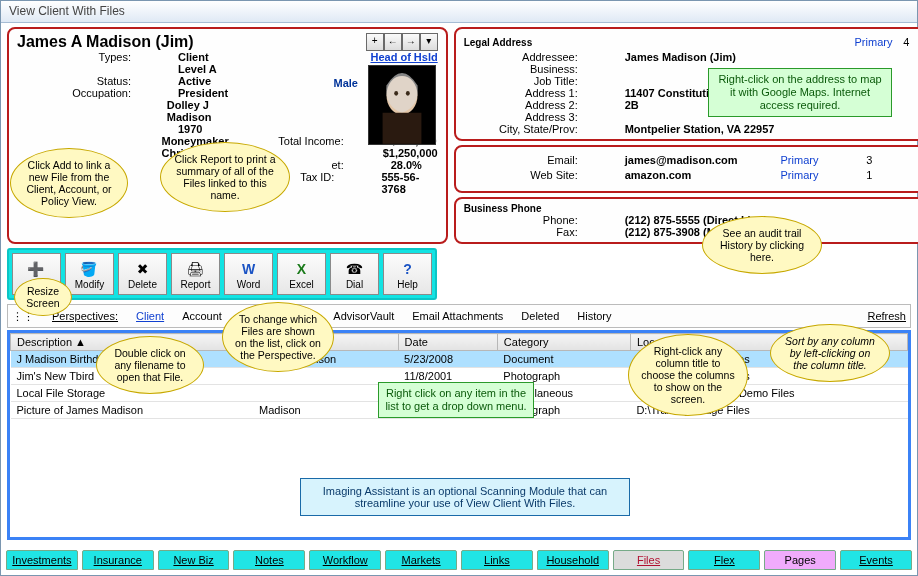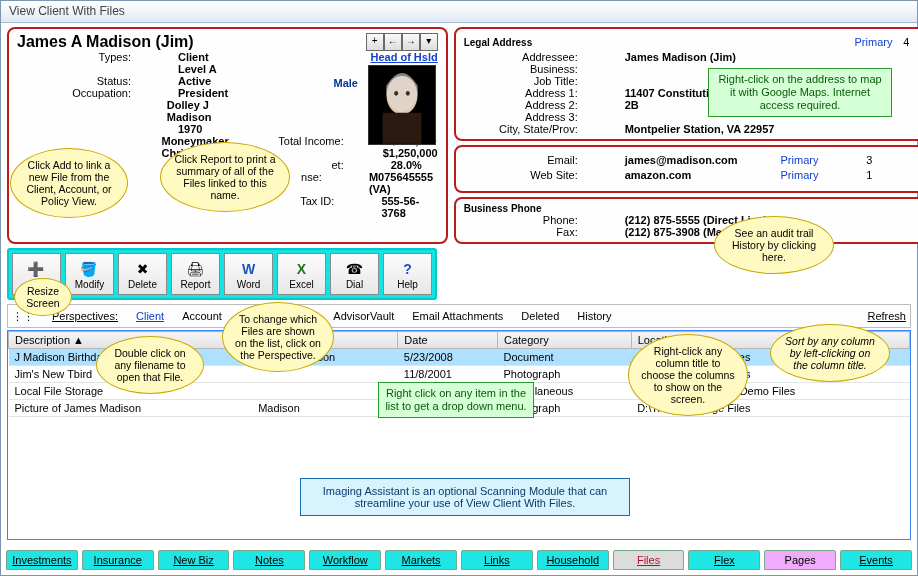--- a/index.html
+++ b/index.html
@@ -24,21 +24,21 @@
   .head-link { color:#1040d0; font-weight:bold; text-decoration:underline; }
   .portrait { width:68px; height:80px; background:#000; position:absolute; right:10px; top:36px; border:1px solid #333; overflow:hidden; }
   .portrait svg { width:100%; height:100%; }
   .toolbar { margin-top:4px; background:#12e3e3; border:2px solid #0cc5c5; border-radius:3px; padding:3px; display:flex; gap:4px; width:430px;}
   .tool { width:50px; height:42px; background:linear-gradient(#fcfcfc,#e7e7e7); border:1px solid #8a8a8a; display:flex; flex-direction:column; align-items:center; justify-content:center; font-size:10px; cursor:pointer; }
   .tool .ic { width:20px; height:20px; display:flex; align-items:center; justify-content:center; font-size:14px; }
   .persp-row { margin-top:4px; display:flex; align-items:center; gap:18px; padding:2px 4px; border:1px solid #bbb; background:#fdfdfd; }
   .persp-label { text-decoration:underline; }
   .persp-item { cursor:pointer; }
   .persp-sel { border:2px solid #b30000; border-radius:50%; padding:1px 5px; color:#1040d0; font-weight:bold; text-decoration:underline; }
-  .grid { margin-top:2px; border:1px solid #3b82f6; background:#fff; height:210px; position:relative;}
+  .grid { margin-top:2px; border:3px solid #3b82f6; background:#fff; height:210px; position:relative;}
   table { border-collapse:collapse; width:100%; font-size:11px; }
   th { background:linear-gradient(#f4f4f4,#e3e3e3); border:1px solid #b7b7b7; text-align:left; padding:2px 6px; font-weight:normal; }
   td { border-bottom:1px solid #e3e3e3; padding:2px 6px; white-space:nowrap; }
   tr.selected td { background:#aee0ff; }
   .info-callout { position:absolute; background:#d7f3fd; border:1px solid #1a6aa8; padding:6px 10px; font-size:11px; color:#0a3a6a; text-align:center; }
   .green-callout { position:absolute; background:#d5ffd5; border:1px solid #2a9a2a; padding:4px 6px; font-size:11px; color:#0a5a0a; text-align:center; line-height:13px;}
   .bubble { position:absolute; background:#fff9c2; border:1px solid #c7a800; border-radius:50%; padding:10px 12px; font-size:10.5px; text-align:center; line-height:12px; box-shadow:0 0 0 rgba(0,0,0,0); }
   .bottom-tabs { position:absolute; bottom:6px; left:6px; right:6px; display:flex; gap:4px; }
   .btab { flex:1; background:#20e5e5; border:1px solid #7a8; border-top-left-radius:2px; border-top-right-radius:2px; text-align:center; padding:3px 0; font-size:11px; text-decoration:underline; cursor:pointer;}
   .btab.current { background:#dcdcdc; color:#b01030; }
@@ -115,24 +115,20 @@
                   <div class="k" style="width:100px">Total Income:</div>
                   <div class="v">$180,000</div>
                 </div>
               <div class="kv">
                   <div class="k" style="width:100px"></div>
                   <div class="v">$1,250,000</div>
                 </div>
               <div class="kv">
                   <div class="k" style="width:100px">et:</div>
                   <div class="v">28.0%</div>
-                </div>
-              <div class="kv">
-                  <div class="k" style="width:100px">nse:</div>
-                  <div class="v">M075645555 (VA)</div>
                 </div>
               <div class="kv">
                   <div class="k" style="width:100px">Tax ID:</div>
                   <div class="v">555-56-3768</div>
                 </div>
             </div>
           </div>
         </div>
       </div>
 
@@ -323,21 +319,21 @@
         <div class="btab">Household</div>
         <div class="btab current">Files</div>
         <div class="btab">Flex</div>
         <div class="btab plain">Pages</div>
         <div class="btab">Events</div>
       </div>
 
     <div class="green-callout" style="top:68px; right:26px; width:184px;">Right-click on the address to map it with Google Maps. Internet access required.</div>
     <div class="bubble" style="top:148px; left:10px; width:118px;">Click Add to link a new File from the Client, Account, or Policy View.</div>
     <div class="bubble" style="top:142px; left:160px; width:130px;">Click Report to print a summary of all of the Files linked to this name.</div>
-    <div class="bubble" style="top:216px; right:84px; width:120px;">See an audit trail History by clicking here.</div>
+    <div class="bubble" style="top:216px; right:96px; width:120px;">See an audit trail History by clicking here.</div>
     <div class="bubble" style="top:278px; left:14px; width:58px; padding:6px;">Resize Screen</div>
     <div class="bubble" style="top:336px; left:96px; width:108px;">Double click on any filename to open that File.</div>
     <div class="bubble" style="top:302px; left:222px; width:112px;">To change which Files are shown on the list, click on the Perspective.</div>
     <div class="green-callout" style="top:382px; left:378px; width:156px;">Right click on any item in the list to get a drop down menu.</div>
     <div class="bubble" style="top:334px; left:628px; width:120px;">Right-click any column title to choose the columns to show on the screen.</div>
     <div class="bubble" style="top:324px; right:28px; width:120px;font-style:italic;">Sort by any column by left-clicking on the column title.</div>
     <div class="info-callout" style="top:478px; left:300px; width:330px;">Imaging Assistant is an optional Scanning Module that can streamline your use of View Client With Files.</div>
   </div>
 </div>
 

